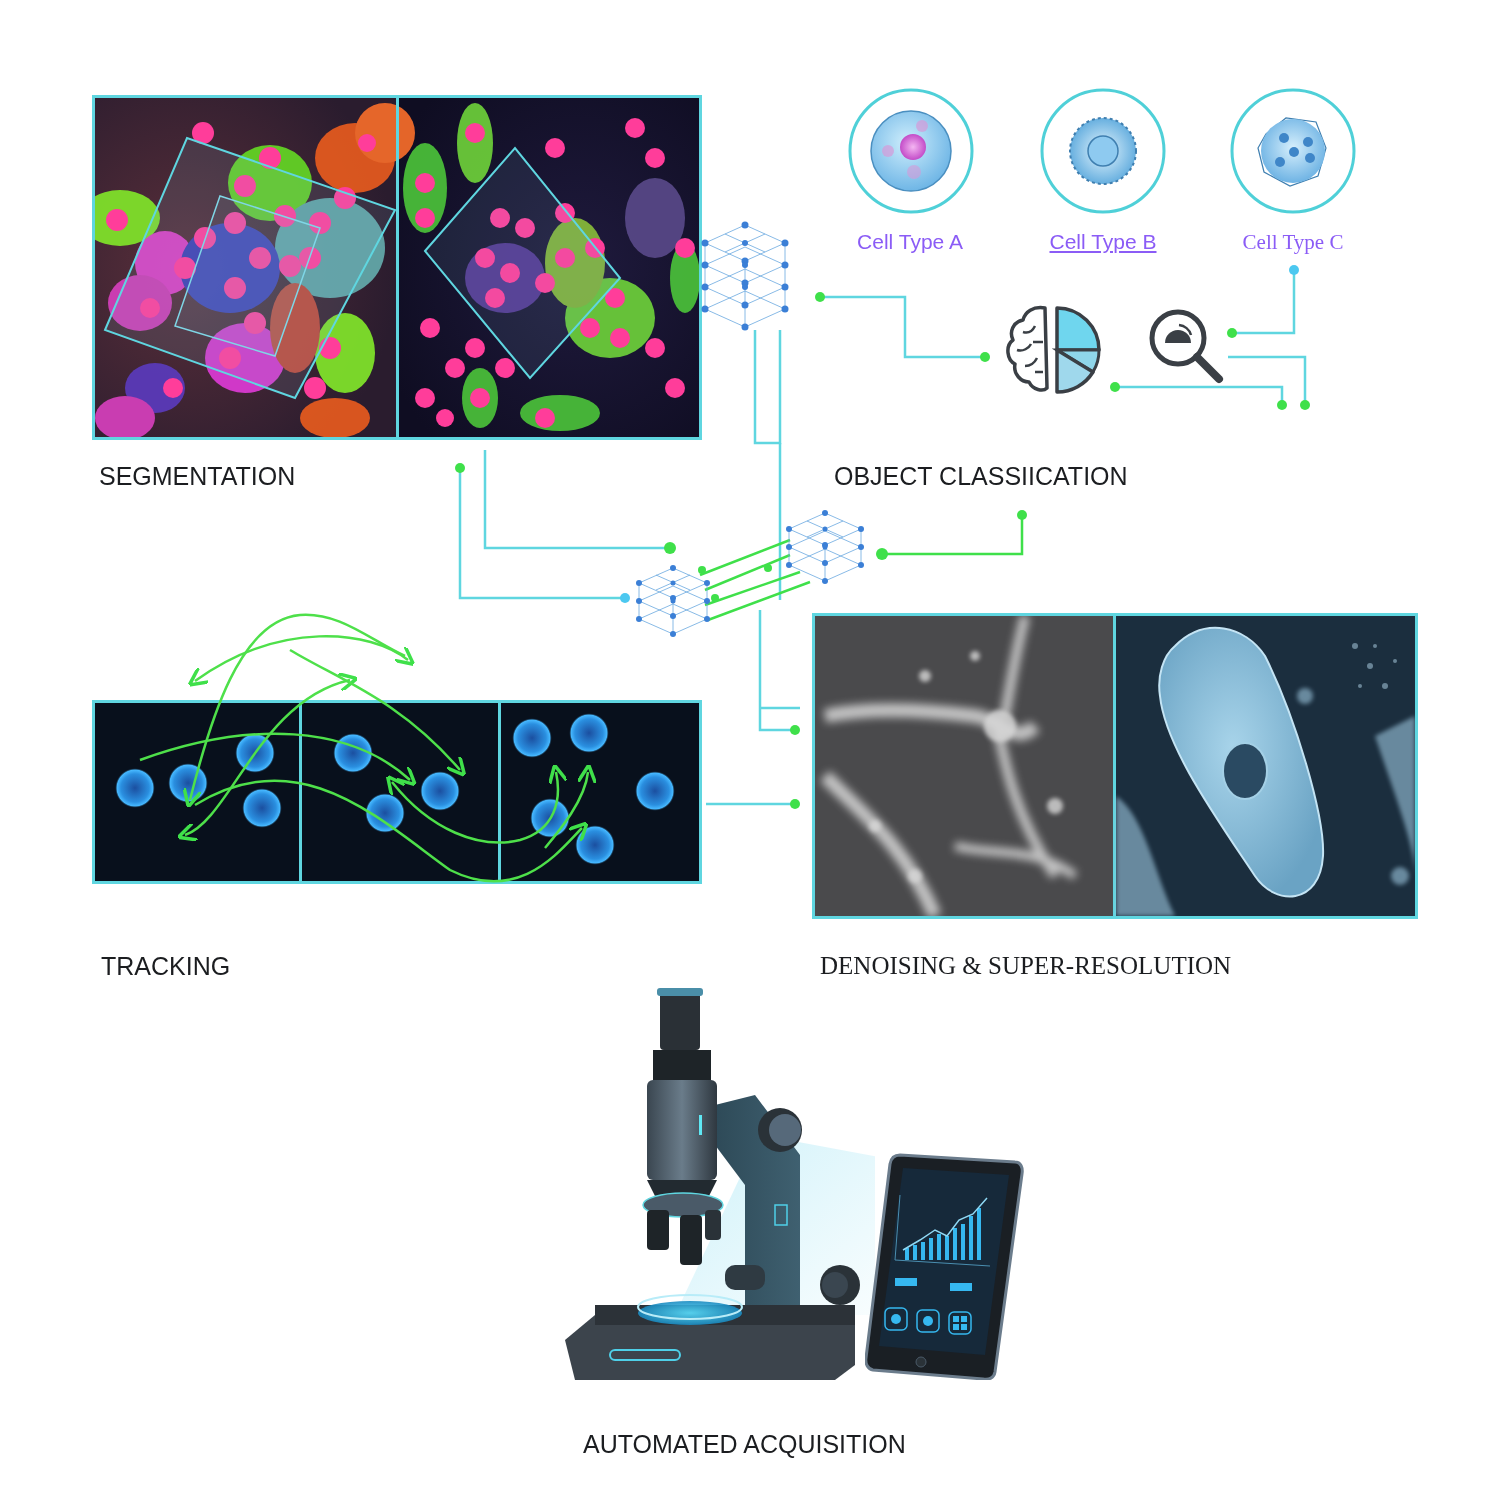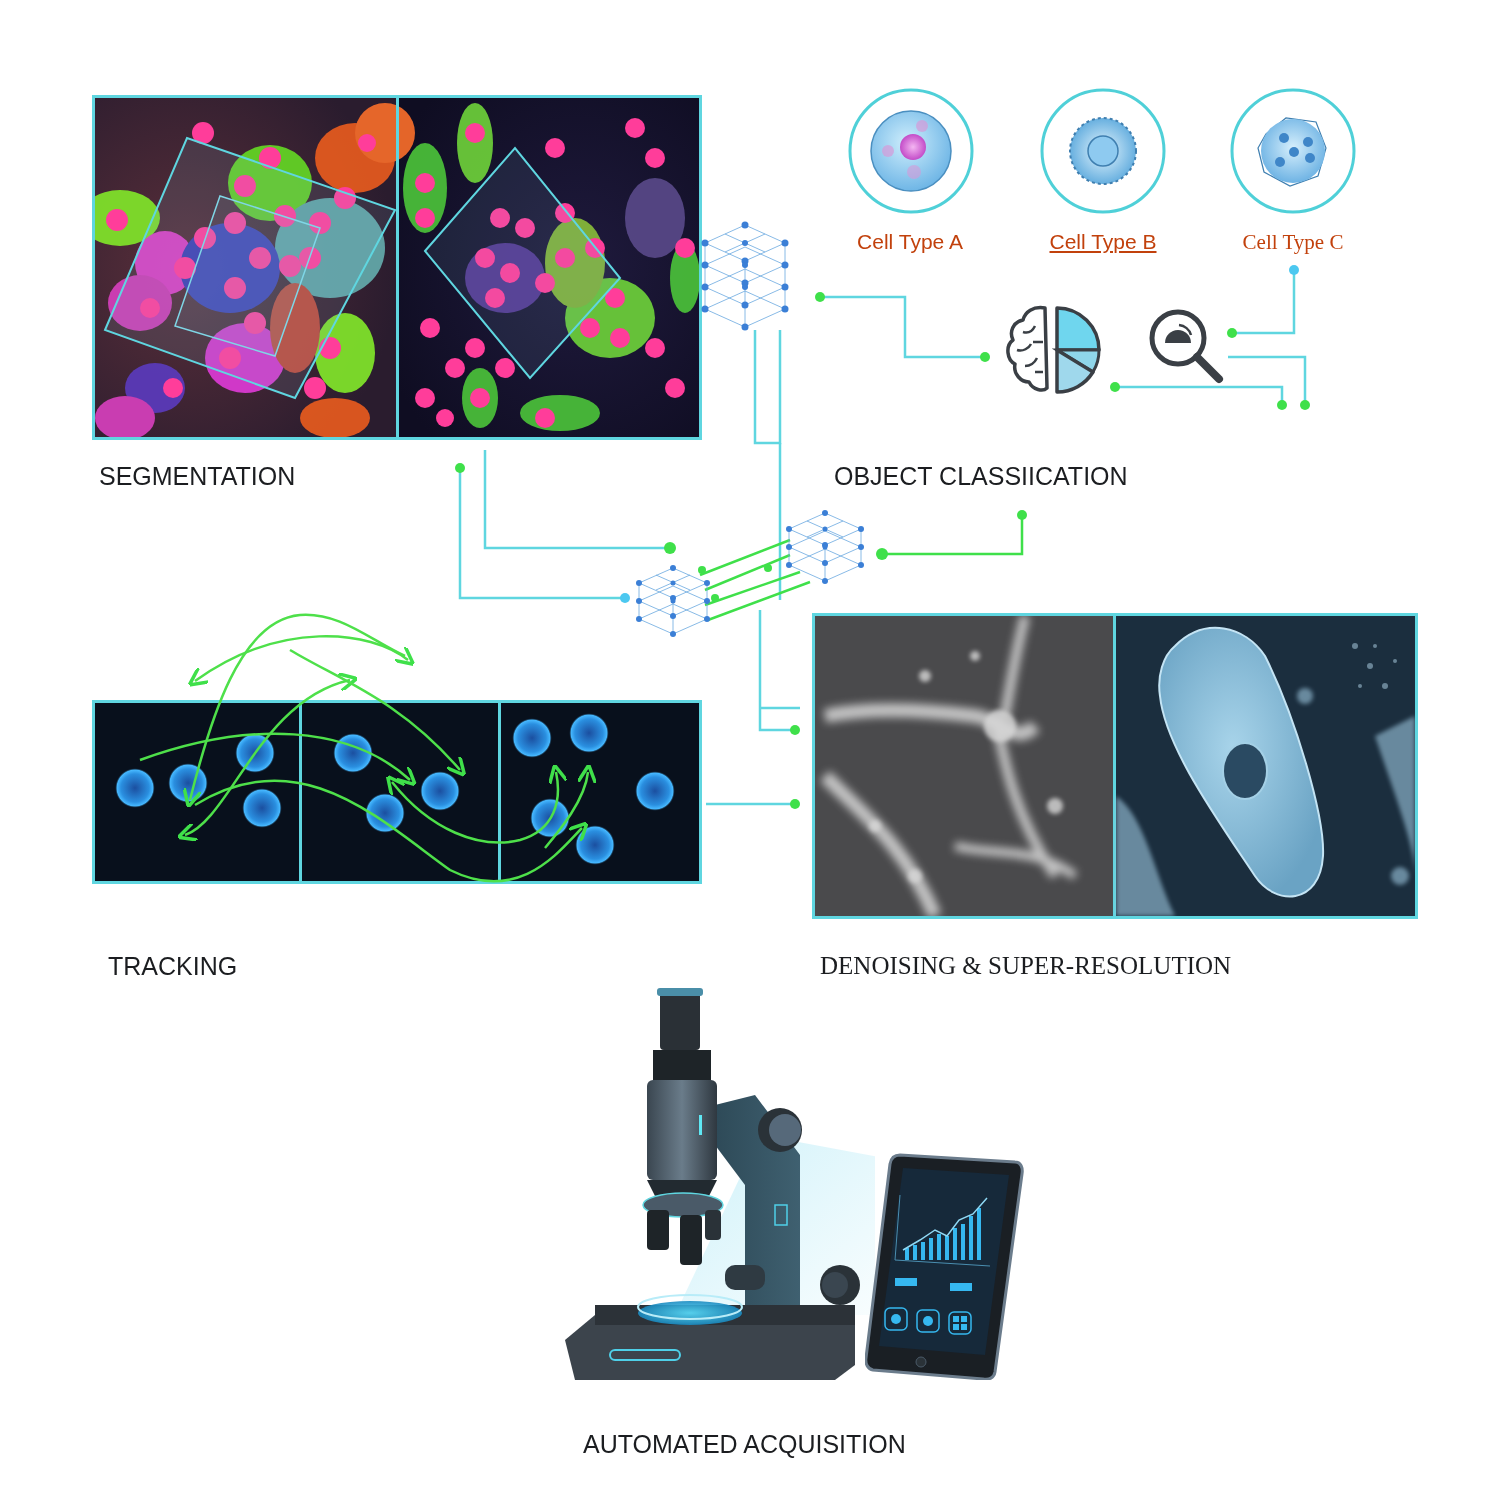--- a/index.html
+++ b/index.html
@@ -7,21 +7,21 @@
     width: 1512px; height: 1504px; position: relative; overflow: hidden;
     background: #ffffff;
     font-family: "Liberation Sans", "DejaVu Sans", sans-serif;
     color: #1d1f22;
   }
   .abs { position: absolute; }
   .label {
     position: absolute; font-size: 25px; letter-spacing: 0px; color: #1b1d20;
     white-space: nowrap;
   }
-  .cell-label { position: absolute; font-size: 21px; color: #c2410c; white-space: nowrap; text-align: center; width: 160px; }
+  .cell-label { position: absolute; font-size: 21px; color: #8b5cf6; white-space: nowrap; text-align: center; width: 160px; }
   .panel { position: absolute; border: 3px solid #5fd6e0; box-sizing: border-box; overflow: hidden; }
   svg.overlay { position: absolute; left: 0; top: 0; pointer-events: none; }
 </style>
 </head>
 <body>
 
 <div class="panel" style="left:92px;top:95px;width:610px;height:345px;background:#3a2430;">
   <svg width="604" height="339">
     <defs>
       <radialGradient id="g-bg1" cx="30%" cy="50%" r="70%">
@@ -229,21 +229,21 @@
       <circle cx="437" cy="35" r="20" fill="url(#blob)"></circle>
       <circle cx="494" cy="30" r="20" fill="url(#blob)"></circle>
       <circle cx="455" cy="115" r="20" fill="url(#blob)"></circle>
       <circle cx="500" cy="142" r="20" fill="url(#blob)"></circle>
       <circle cx="560" cy="88" r="20" fill="url(#blob)"></circle>
     </g>
     <rect x="204" y="0" width="3" height="178" fill="#5fd6e0"></rect>
     <rect x="403" y="0" width="3" height="178" fill="#5fd6e0"></rect>
   </svg>
 </div>
-<div class="label" style="left:108px;top:952px;text-align:center;">TRACKING</div>
+<div class="label" style="left:101px;top:952px;text-align:center;">TRACKING</div>
 
 <div class="panel" style="left:812px;top:613px;width:606px;height:306px;">
   <svg width="600" height="300">
     <defs>
       <filter id="blur4">
           <feGaussianBlur stdDeviation="4"></feGaussianBlur>
         </filter>
       <filter id="blur2">
           <feGaussianBlur stdDeviation="2"></feGaussianBlur>
         </filter>

